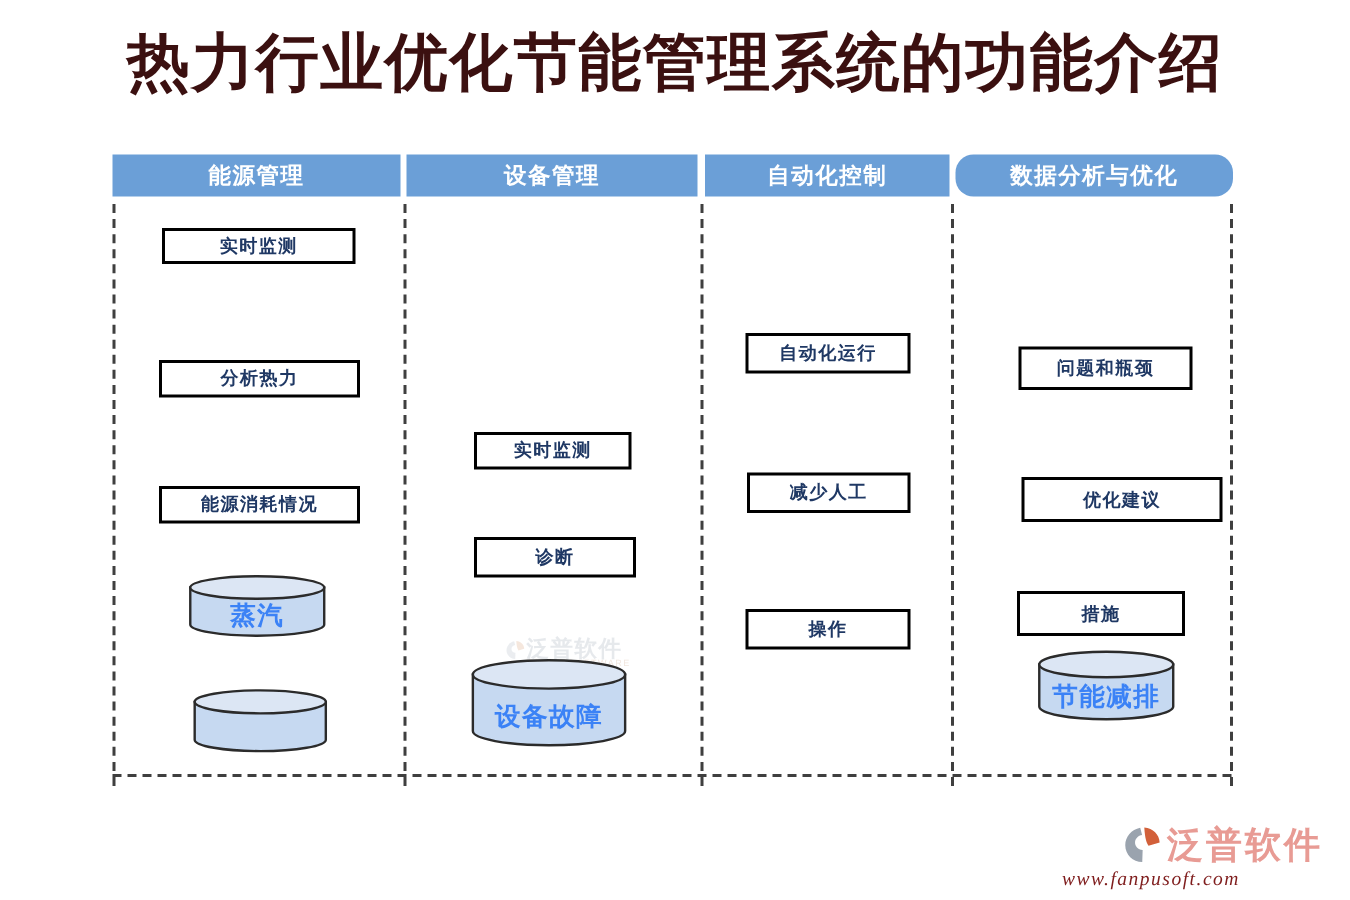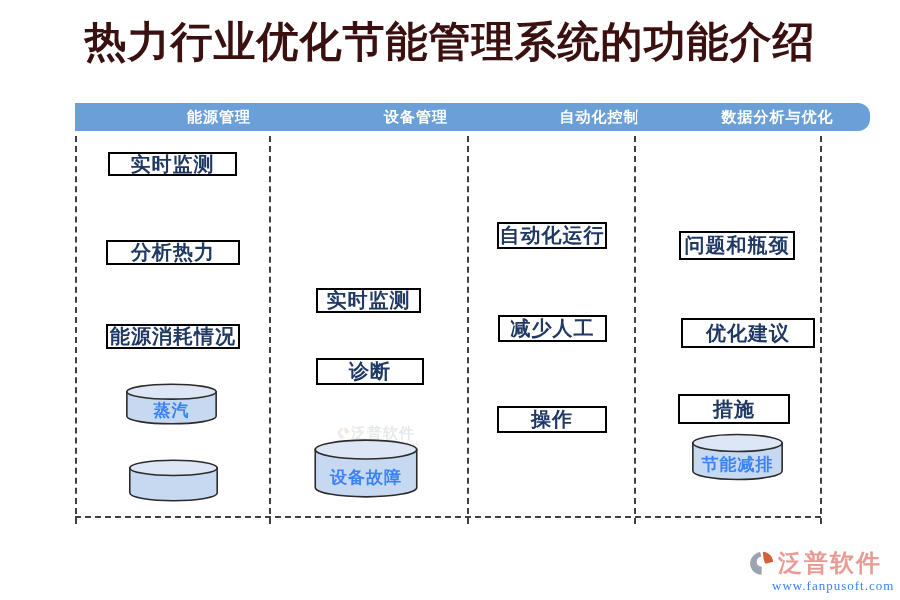--- a/index.html
+++ b/index.html
@@ -7,58 +7,58 @@
          font-family:"Liberation Sans","DejaVu Sans",sans-serif;}
 
   
   .title{position:absolute;top:14px;left:0;width:100%;text-align:center;
          font-family:"Liberation Serif","DejaVu Serif",serif;
          font-weight:bold;font-size:42px;color:#3b1010;letter-spacing:1px;}
 
   
   .hdr{position:absolute;top:103px;height:28px;background:#6B9FD7;color:#ffffff;
        display:flex;align-items:center;justify-content:center;
-       font-weight:bold;font-size:15px;letter-spacing:1px;padding-left:48px;}
+       font-weight:bold;font-size:15px;letter-spacing:1px;}
   .hdr1{left:75px;width:192px;}
   .hdr2{left:271px;width:194px;}
   .hdr3{left:470px;width:163px;}
   .hdr4{left:637px;width:185px;border-radius:12px;}
 
   
   .vline{position:absolute;top:136px;height:388px;width:0;border-left:2px dashed #3f3f3f;}
   .v1{left:75px;} .v2{left:269px;} .v3{left:467px;} .v4{left:634px;} .v5{left:820px;}
   .hline{position:absolute;top:516px;left:75px;width:746px;height:0;border-top:2px dashed #3f3f3f;}
 
   
   .fbox{position:absolute;background:#ffffff;border:2px solid #000000;box-sizing:border-box;
         display:flex;align-items:center;justify-content:center;
         font-family:"Liberation Serif","DejaVu Serif",serif;
-        font-weight:bold;font-size:20px;color:#1F3864;letter-spacing:1px;white-space:nowrap;}
+        font-weight:bold;font-size:12px;color:#1F3864;letter-spacing:1px;white-space:nowrap;}
 
   
   .cyl{position:absolute;}
   .cyl svg{position:absolute;left:0;top:0;width:100%;height:100%;overflow:visible;}
   .cyl-label{position:absolute;left:0;top:30%;width:100%;height:70%;
              display:flex;align-items:center;justify-content:center;
              font-family:"Liberation Serif","DejaVu Serif",serif;
              font-weight:bold;font-size:17px;color:#3b82f6;letter-spacing:1px;}
 
   
   .watermark{position:absolute;left:336px;top:426px;display:flex;align-items:flex-start;
              opacity:0.5;z-index:1;}
   .watermark .wm-text{font-weight:bold;font-size:15px;color:#cfd4db;line-height:14px;letter-spacing:1px;}
   .watermark .wm-sub{font-size:6px;color:#e3cdbd;letter-spacing:1px;}
   .cyl.z2{z-index:2;}
 
   
   .brand{position:absolute;left:747px;top:547px;display:flex;align-items:center;}
   .brand-name{font-weight:bold;font-size:24px;color:#E89B94;letter-spacing:2px;margin-left:2px;
               font-family:"Liberation Serif","DejaVu Serif",serif;}
-  .brand-url{position:absolute;left:772px;top:578px;font-size:13px;color:#3b82f6;letter-spacing:1px;
-             font-family:"Liberation Serif","DejaVu Serif",serif;}
+  .brand-url{position:absolute;left:708px;top:578px;font-size:13px;color:#7f1d1d;letter-spacing:1px;
+             font-family:"Liberation Serif","DejaVu Serif",serif;font-style:italic;}
 </style>
 </head>
 <body>
 
 <div class="stage">
 
   <div class="title">热力行业优化节能管理系统的功能介绍</div>
 
   <div class="hdr hdr1">能源管理</div>
   <div class="hdr hdr2">设备管理</div>

